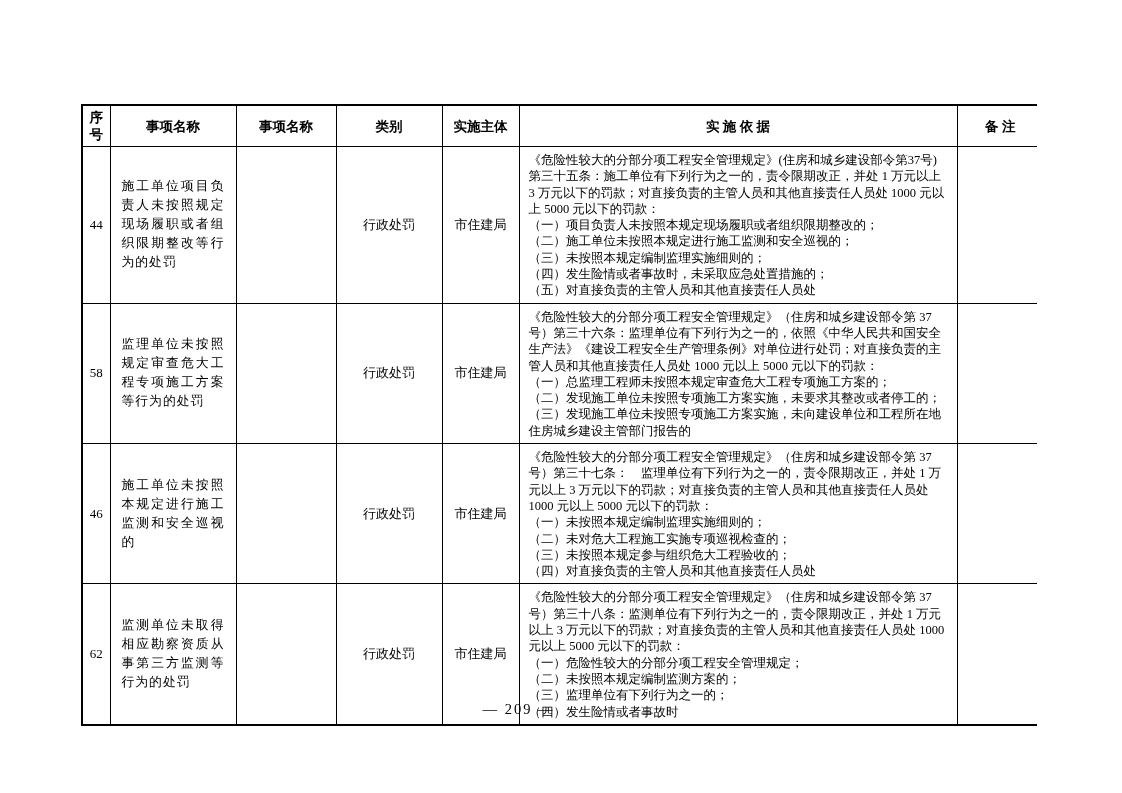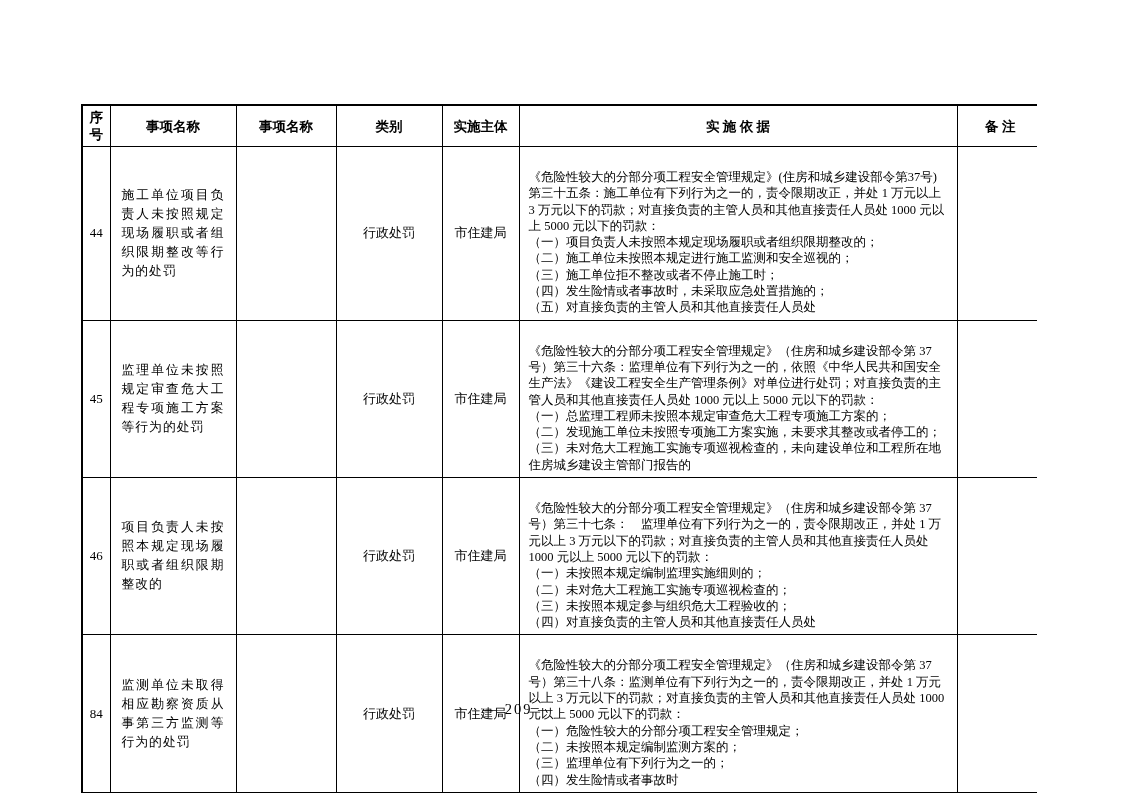--- a/index.html
+++ b/index.html
@@ -39,21 +39,21 @@
     text-align:justify;
     text-align-last:left;
     font-size:12.8px;
     line-height:19px;
     letter-spacing:1px;
   }
   td.c-sub,td.c-remark{background:#fff;}
   td.c-cat,td.c-auth{text-align:center;font-size:13px;margin-top:40px;}
   td.c-basis{
     vertical-align:top;
-    padding:22px 9px 4px 9px;
+    padding:5px 9px 4px 9px;
     font-size:12.5px;
     line-height:16.3px;
     text-align:left;
   }
   td.c-basis .line{margin:0;}
   .r44{height:148px;}
   .r45{height:133px;}
   .r46{height:130px;}
   .r47{height:134px;}
   .page-number{
@@ -97,60 +97,60 @@
       <tr class="r44">
         <td class="c-index">44</td>
         <td class="c-name">施工单位项目负责人未按照规定现场履职或者组织限期整改等行为的处罚</td>
         <td class="c-sub"></td>
         <td class="c-cat">行政处罚</td>
         <td class="c-auth">市住建局</td>
         <td class="c-basis">
           <div class="line">《危险性较大的分部分项工程安全管理规定》(住房和城乡建设部令第37号)　第三十五条：施工单位有下列行为之一的，责令限期改正，并处 1 万元以上 3 万元以下的罚款；对直接负责的主管人员和其他直接责任人员处 1000 元以上 5000 元以下的罚款：</div>
           <div class="line">（一）项目负责人未按照本规定现场履职或者组织限期整改的；</div>
           <div class="line">（二）施工单位未按照本规定进行施工监测和安全巡视的；</div>
-          <div class="line">（三）施工单位拒不整改或者不停止施工时；</div>
+          <div class="line">（三）未按照本规定编制监理实施细则的；</div>
           <div class="line">（四）发生险情或者事故时，未采取应急处置措施的；</div>
           <div class="line">（五）对直接负责的主管人员和其他直接责任人员处</div>
         </td>
         <td class="c-remark"></td>
       </tr>
 
       <tr class="r45">
-        <td class="c-index">45</td>
+        <td class="c-index">58</td>
         <td class="c-name">监理单位未按照规定审查危大工程专项施工方案等行为的处罚</td>
         <td class="c-sub"></td>
         <td class="c-cat">行政处罚</td>
         <td class="c-auth">市住建局</td>
         <td class="c-basis">
           <div class="line">《危险性较大的分部分项工程安全管理规定》（住房和城乡建设部令第 37 号）第三十六条：监理单位有下列行为之一的，依照《中华人民共和国安全生产法》《建设工程安全生产管理条例》对单位进行处罚；对直接负责的主管人员和其他直接责任人员处 1000 元以上 5000 元以下的罚款：</div>
           <div class="line">（一）总监理工程师未按照本规定审查危大工程专项施工方案的；</div>
           <div class="line">（二）发现施工单位未按照专项施工方案实施，未要求其整改或者停工的；</div>
-          <div class="line">（三）未对危大工程施工实施专项巡视检查的，未向建设单位和工程所在地住房城乡建设主管部门报告的</div>
+          <div class="line">（三）发现施工单位未按照专项施工方案实施，未向建设单位和工程所在地住房城乡建设主管部门报告的</div>
         </td>
         <td class="c-remark"></td>
       </tr>
 
       <tr class="r46">
         <td class="c-index">46</td>
-        <td class="c-name">项目负责人未按照本规定现场履职或者组织限期整改的</td>
+        <td class="c-name">施工单位未按照本规定进行施工监测和安全巡视的</td>
         <td class="c-sub"></td>
         <td class="c-cat">行政处罚</td>
         <td class="c-auth">市住建局</td>
         <td class="c-basis">
           <div class="line">《危险性较大的分部分项工程安全管理规定》（住房和城乡建设部令第 37 号）第三十七条：　监理单位有下列行为之一的，责令限期改正，并处 1 万元以上 3 万元以下的罚款；对直接负责的主管人员和其他直接责任人员处 1000 元以上 5000 元以下的罚款：</div>
           <div class="line">（一）未按照本规定编制监理实施细则的；</div>
           <div class="line">（二）未对危大工程施工实施专项巡视检查的；</div>
           <div class="line">（三）未按照本规定参与组织危大工程验收的；</div>
           <div class="line">（四）对直接负责的主管人员和其他直接责任人员处</div>
         </td>
         <td class="c-remark"></td>
       </tr>
 
       <tr class="r47">
-        <td class="c-index">84</td>
+        <td class="c-index">62</td>
         <td class="c-name">监测单位未取得相应勘察资质从事第三方监测等行为的处罚</td>
         <td class="c-sub"></td>
         <td class="c-cat">行政处罚</td>
         <td class="c-auth">市住建局</td>
         <td class="c-basis">
           <div class="line">《危险性较大的分部分项工程安全管理规定》（住房和城乡建设部令第 37 号）第三十八条：监测单位有下列行为之一的，责令限期改正，并处 1 万元以上 3 万元以下的罚款；对直接负责的主管人员和其他直接责任人员处 1000 元以上 5000 元以下的罚款：</div>
           <div class="line">（一）危险性较大的分部分项工程安全管理规定；</div>
           <div class="line">（二）未按照本规定编制监测方案的；</div>
           <div class="line">（三）监理单位有下列行为之一的；</div>
           <div class="line">（四）发生险情或者事故时</div>

